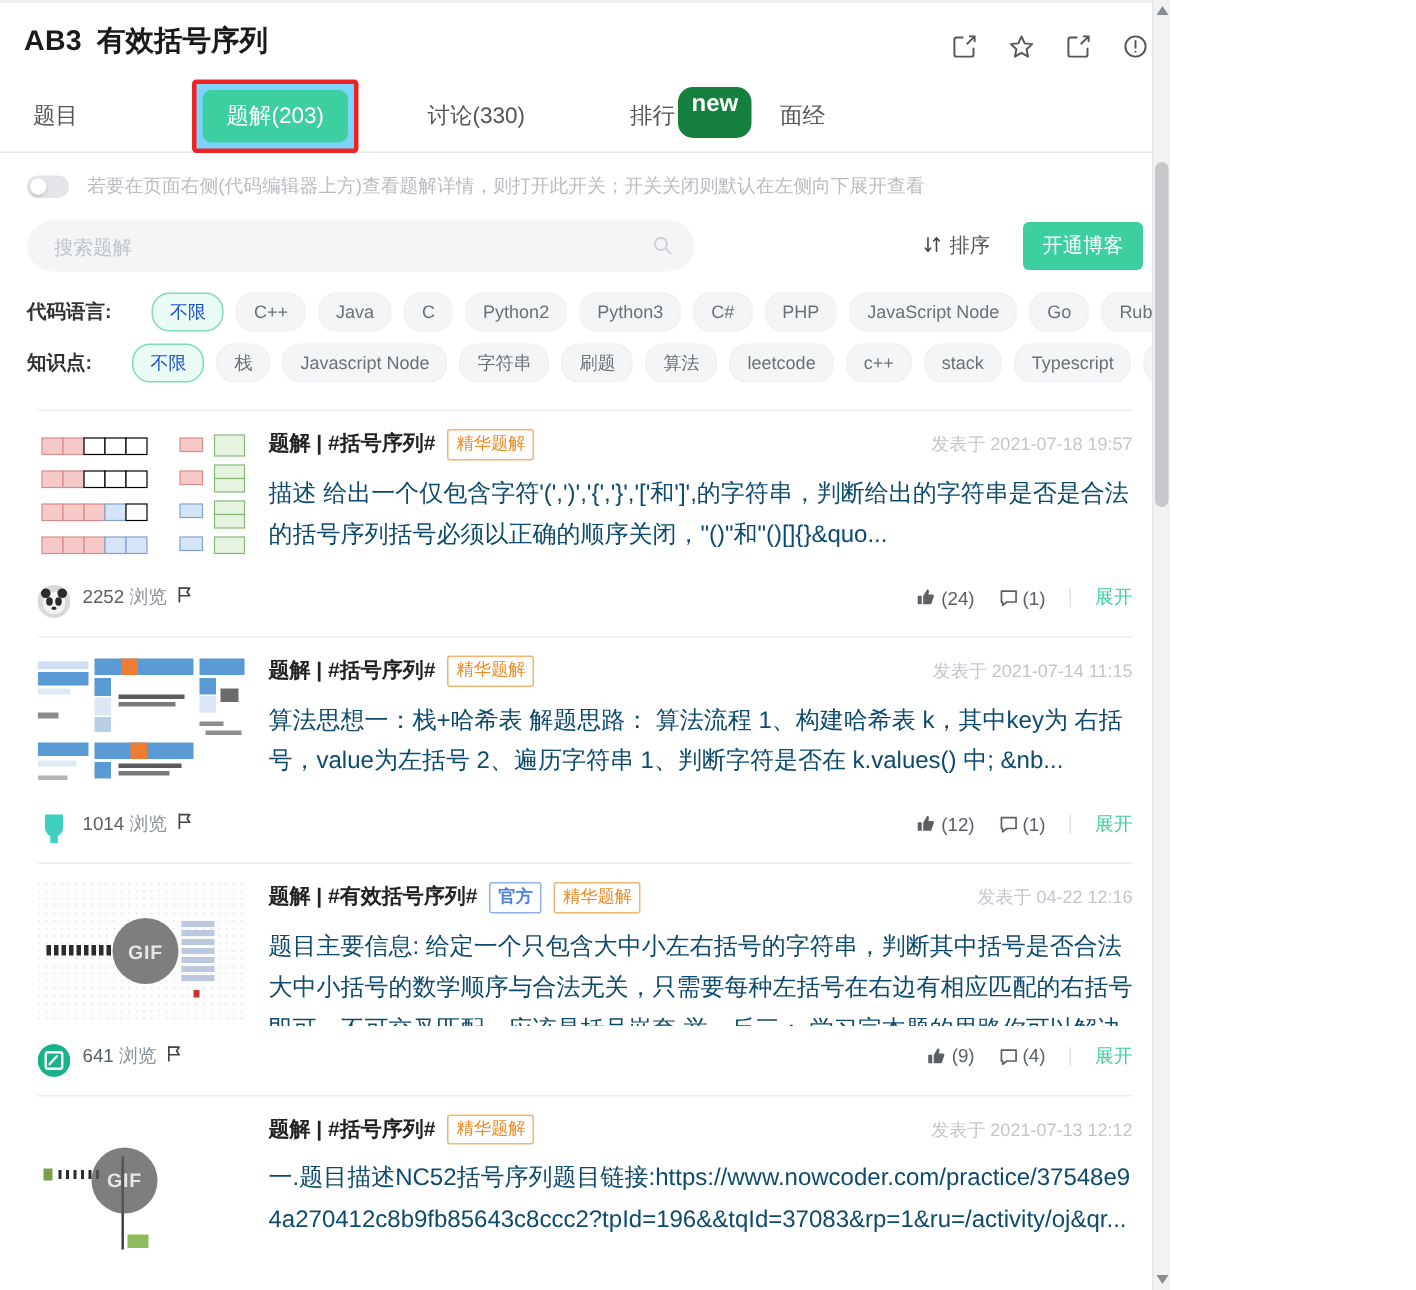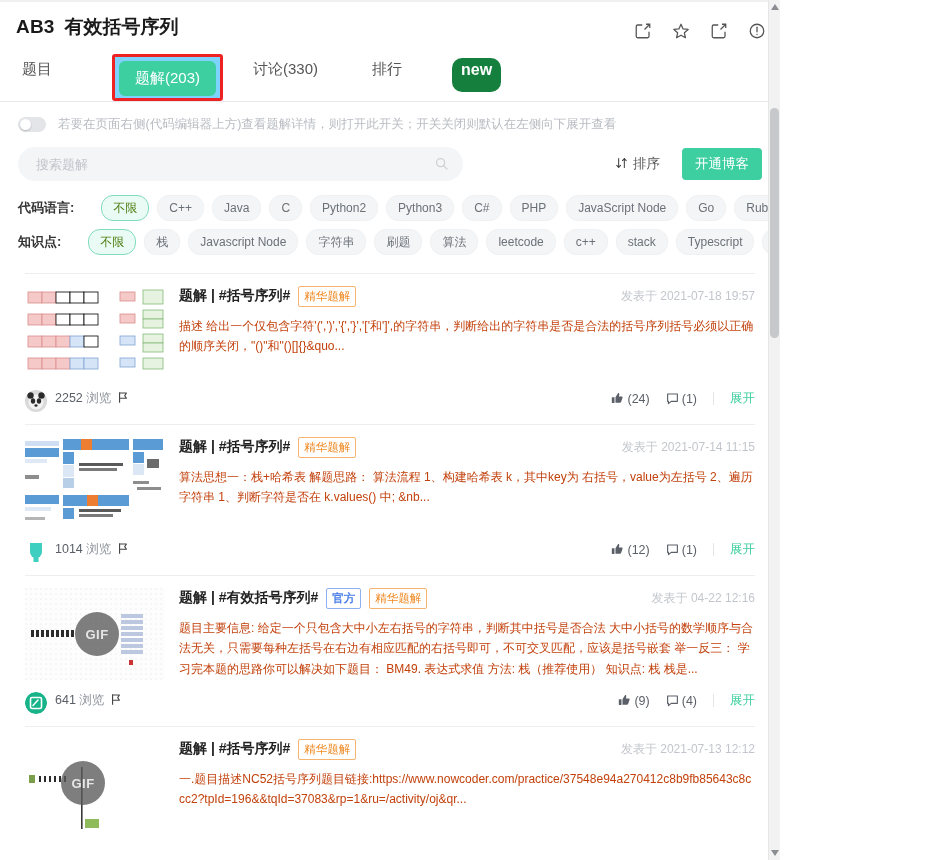--- a/index.html
+++ b/index.html
@@ -28,24 +28,24 @@
     position:absolute; right:14px; top:22px;
     display:flex; gap:20px; align-items:center;
   }
   .hicon { width:18px; height:18px; color:#555; cursor:pointer; display:block; }
   .hicon svg { display:block; }
 
   
   .tabs {
     position:relative;
     height: 48px;
-    display:flex; 
+    display:flex; align-items:center;
     padding-left: 18px;
     border-bottom: 1px solid #e8e8e8;
-    gap: 0;
+    gap: 16px;
   }
   .tab {
     font-size: 15px; color:#555;
     padding: 6px 4px;
     margin-right: 46px;
     cursor:pointer;
     position: relative;
     white-space: nowrap;
   }
   .tab-outline {
@@ -161,21 +161,21 @@
     border:1px solid #f0f1f3;
     border-radius: 12px;
     padding: 3px 11px;
     white-space:nowrap;
     cursor:pointer;
     line-height: 1.5;
   }
   .chip.selected {
     background:#e9fbf4;
     border:1px solid #7fdcbb;
-    color:#4d7c0f;
+    color:#1d4ed8;
   }
   .expand-link {
     font-size: 12.5px;
     color:#3ecfa0;
     cursor:pointer;
     margin-left: auto;
     padding-left: 14px;
     white-space:nowrap;
   }
 
@@ -221,22 +221,22 @@
     padding: 1px 5px;
     line-height:1.45;
   }
   .post-date {
     position:absolute; right:0; top:2px;
     font-size: 12px; color:#c2c6cc;
     white-space:nowrap;
   }
   .post-excerpt {
     margin-top: 9px;
-    font-size: 12px;
-    color:#c2410c;
+    font-size: 16px;
+    color:#0c4a6e;
     line-height: 1.72;
     max-height: 66px;
     overflow:hidden;
     word-break: break-all;
   }
   .post-foot {
     display:flex; align-items:flex-start;
     margin-top: 12px;
     height: 24px;
   }

